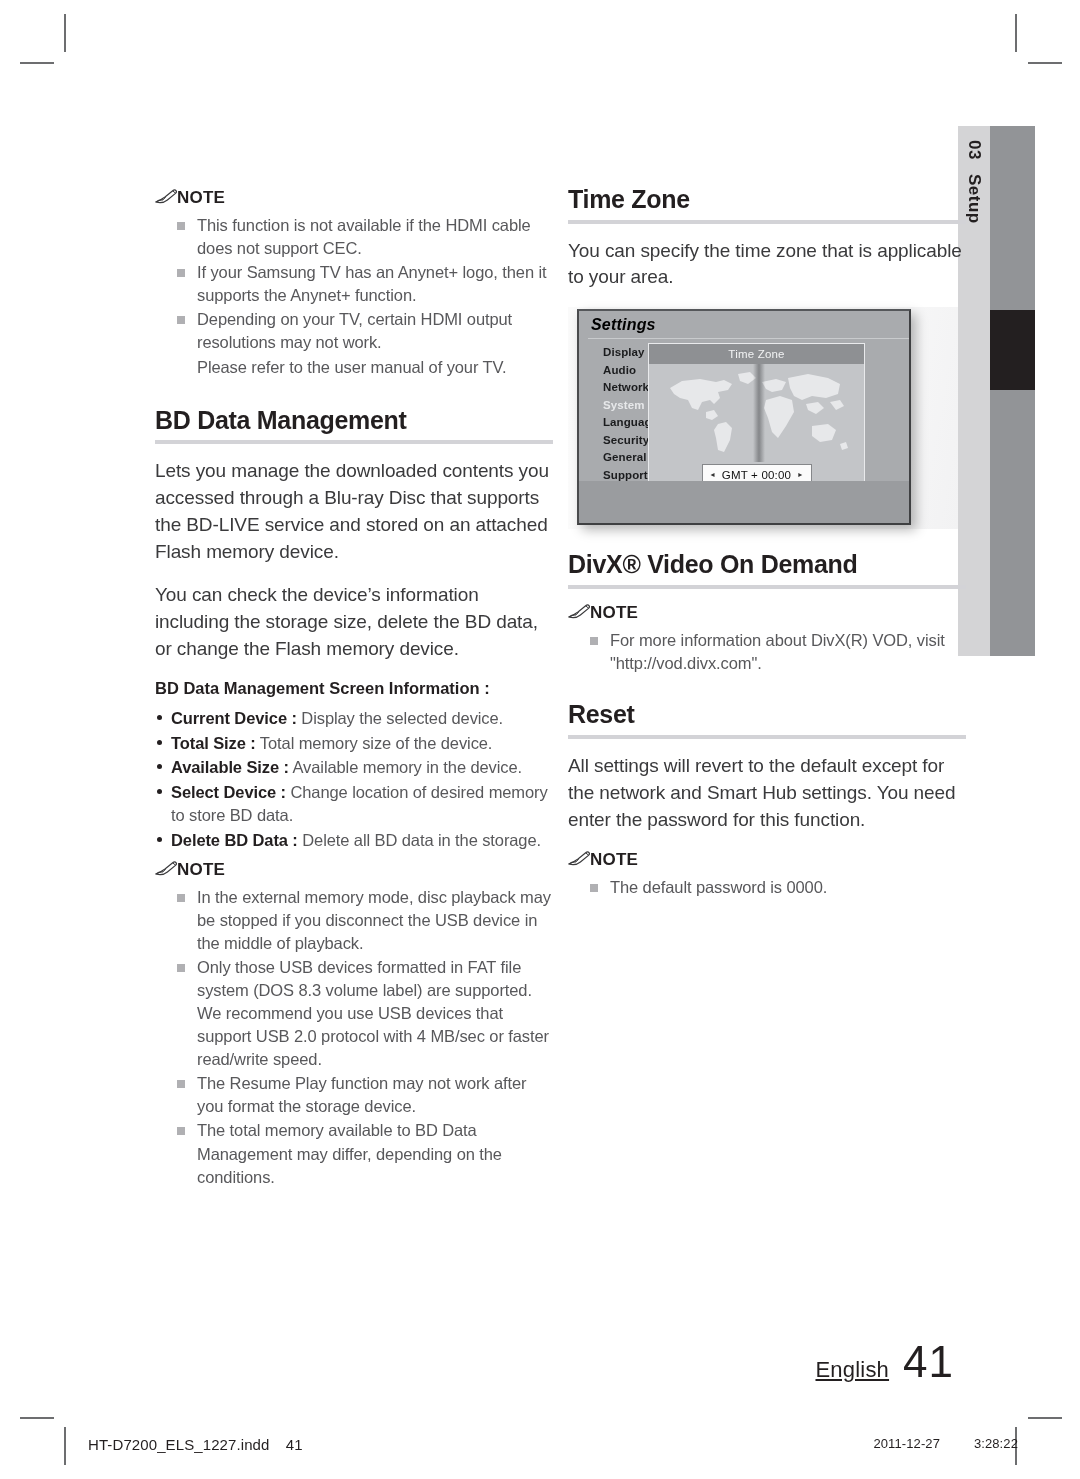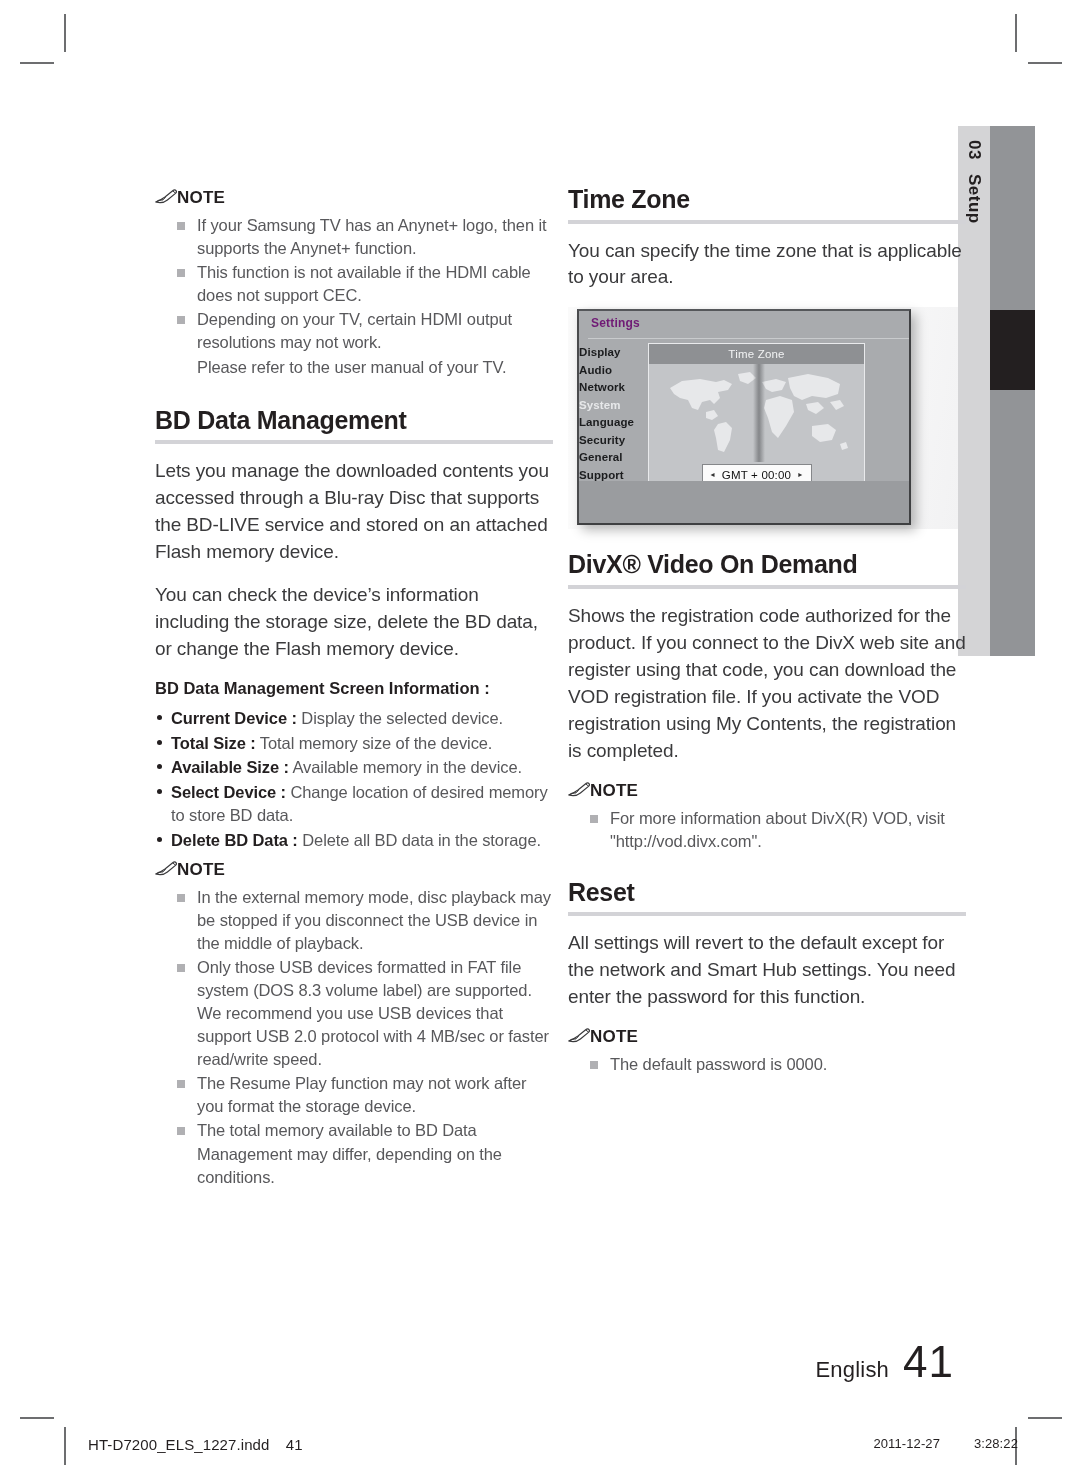--- a/index.html
+++ b/index.html
@@ -92,25 +92,25 @@
     background:linear-gradient(100deg,#fafafa 0%,#ffffff 40%,#f2f2f3 100%);
   }
   .shot-frame{
     position:absolute;left:9px;top:2px;width:330px;height:212px;
     background:#a9abae;border-left:2px solid #4a4b4d;border-top:2px solid #55575a;
     border-right:2px solid #3f4042;border-bottom:2px solid #3f4042;
     box-shadow:5px 5px 11px rgba(0,0,0,.28);
     overflow:hidden;
   }
   .shot-title{
-    position:absolute;left:12px;top:5px;font-size:12px;font-weight:bold;
-    color:#701a75;letter-spacing:.2px;
+    position:absolute;left:12px;top:5px;font-size:16px;font-weight:bold;
+    color:#000000;letter-spacing:.2px;font-style:italic;
   }
   .shot-titleline{position:absolute;left:9px;top:27px;width:322px;height:1px;background:#c9cbcd;}
-  .shot-menu{position:absolute;left:0;top:33px;width:58px;}
+  .shot-menu{position:absolute;left:24px;top:33px;width:58px;}
   .shot-menu .mi{
     font-size:11.5px;line-height:17.5px;color:#1b1c1e;font-weight:bold;letter-spacing:.1px;
   }
   .shot-menu .mi.active{color:#e7e8ea;}
   .shot-panel{
     position:absolute;left:69px;top:32px;width:215px;height:160px;
     background:#c3c5c8;border:1px solid #e9eaec;
   }
   .sp-head{
     height:20px;background:#8e9093;color:#f2f3f4;
@@ -139,21 +139,21 @@
     font-size:10.5px;color:#f2f3f4;
   }
   .sp-foot span.k{margin-right:3px;font-size:9px;}
   .shot-lowerband{position:absolute;left:0;right:0;bottom:0;height:42px;background:#9a9c9f;}
 
   
   .eng{
     position:absolute;right:126px;top:1337px;
     display:flex;align-items:baseline;gap:14px;
   }
-  .eng .lbl{font-size:22px;color:#231f20;letter-spacing:.2px;}
+  .eng .lbl{font-size:22px;color:#231f20;letter-spacing:.2px;text-decoration:underline;}
   .eng .num{font-size:44px;color:#231f20;letter-spacing:1px;}
   .foot-file{position:absolute;left:88px;top:1436px;font-size:15px;color:#231f20;letter-spacing:.1px;}
   .foot-file .pg{margin-left:12px;}
   .foot-date{position:absolute;right:140px;top:1436px;font-size:13px;color:#231f20;letter-spacing:.1px;}
   .foot-time{position:absolute;right:62px;top:1436px;font-size:13px;color:#231f20;letter-spacing:.1px;}
 </style>
 </head>
 <body>
 
 <div class="page">
@@ -180,22 +180,22 @@
           <svg width="22" height="16" viewBox="0 0 22 16">
             <path d="M1 14 C4 13 7 11 10 9 L18 2.5 C19 1.6 20.3 1.7 21 2.6 C21.6 3.4 21.4 4.6 20.5 5.4 L12.4 12 C9.4 14.4 5.2 15.3 1 14 Z" fill="none" stroke="#3a3a3c" stroke-width="1.2"></path>
             <path d="M1 14 C3.2 12.2 5.6 11.6 8 11.9" fill="none" stroke="#3a3a3c" stroke-width="1.1"></path>
             <path d="M8 11.9 L10.6 9.2" fill="none" stroke="#3a3a3c" stroke-width="1"></path>
             <path d="M17.6 2.9 L20.6 5.1" fill="none" stroke="#3a3a3c" stroke-width="1"></path>
           </svg>
         </span>
         <span class="note-word">NOTE</span>
       </div>
       <ul class="note">
+        <li>This function is not available if the HDMI cable does not support CEC.</li>
         <li>If your Samsung TV has an Anynet+ logo, then it supports the Anynet+ function.</li>
-        <li>This function is not available if the HDMI cable does not support CEC.</li>
         <li>Depending on your TV, certain HDMI output resolutions may not work.</li>
         <li class="cont">Please refer to the user manual of your TV.</li>
       </ul>
     </div>
 
     <div style="height:14px"></div>
 
     <h2 class="sec">BD Data Management</h2>
     <div class="rule"></div>
     <p class="body">Lets you manage the downloaded contents you accessed through a Blu-ray Disc that supports the BD-LIVE service and stored on an attached Flash memory device.</p>
@@ -291,21 +291,20 @@
             <div><span class="k">↵</span><span>Save</span></div>
             <div><span class="k">↺</span><span>Return</span></div>
           </div>
         </div>
         <div class="shot-lowerband"></div>
       </div>
     </div>
 
     <h2 class="sec">DivX® Video On Demand</h2>
     <div class="rule"></div>
-    <p class="body">Shows the registration code authorized for the product. If you connect to the DivX web site and register using that code, you can download the VOD registration file. If you activate the VOD registration using My Contents, the registration is completed.</p>
 
     <div>
       <div class="note-head">
         <span class="pencil">
           <svg width="22" height="16" viewBox="0 0 22 16">
             <path d="M1 14 C4 13 7 11 10 9 L18 2.5 C19 1.6 20.3 1.7 21 2.6 C21.6 3.4 21.4 4.6 20.5 5.4 L12.4 12 C9.4 14.4 5.2 15.3 1 14 Z" fill="none" stroke="#3a3a3c" stroke-width="1.2"></path>
             <path d="M1 14 C3.2 12.2 5.6 11.6 8 11.9" fill="none" stroke="#3a3a3c" stroke-width="1.1"></path>
             <path d="M8 11.9 L10.6 9.2" fill="none" stroke="#3a3a3c" stroke-width="1"></path>
             <path d="M17.6 2.9 L20.6 5.1" fill="none" stroke="#3a3a3c" stroke-width="1"></path>
           </svg>

